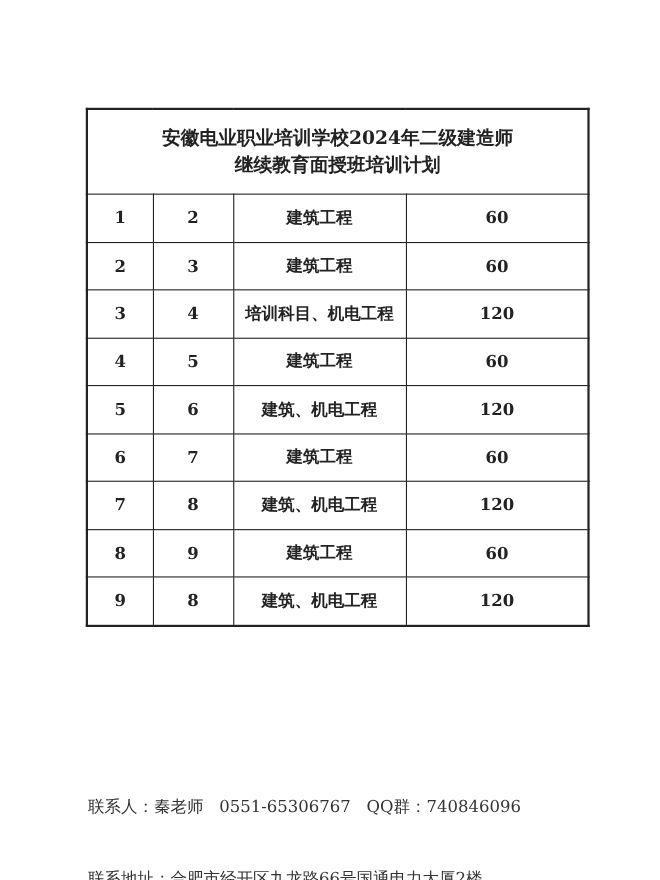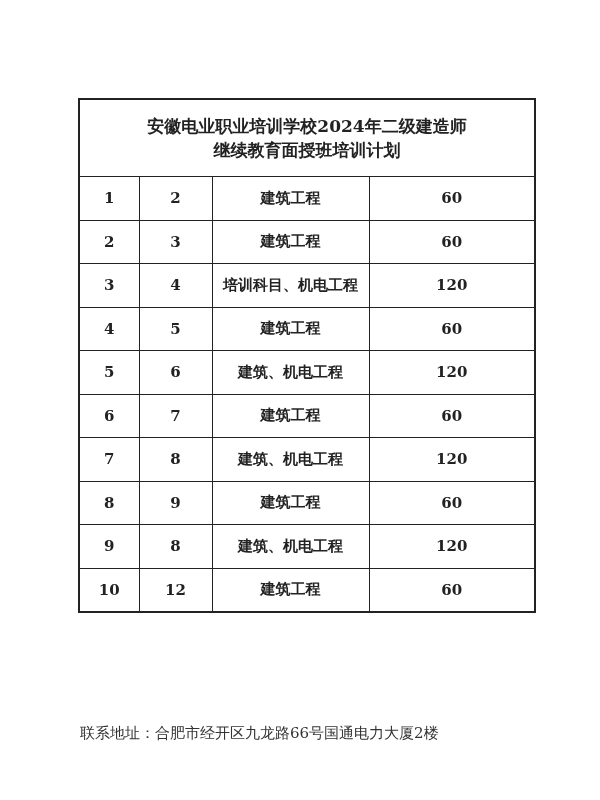--- a/index.html
+++ b/index.html
@@ -80,24 +80,19 @@
         <td>9</td>
         <td>建筑工程</td>
         <td>60</td>
       </tr>
       <tr class="body-row">
         <td>9</td>
         <td>8</td>
         <td>建筑、机电工程</td>
         <td>120</td>
       </tr>
-      <tr class="body-row">
-        <td>10</td>
-        <td>12</td>
-        <td>建筑工程</td>
-        <td>60</td>
-      </tr>
     </tbody>
 </table>
 
 <div class="contact">
+  <div>联系人：秦老师   0551-65306767   QQ群：740846096</div>
   <div>联系地址：合肥市经开区九龙路66号国通电力大厦2楼</div>
 </div>
 
 </body></html>

